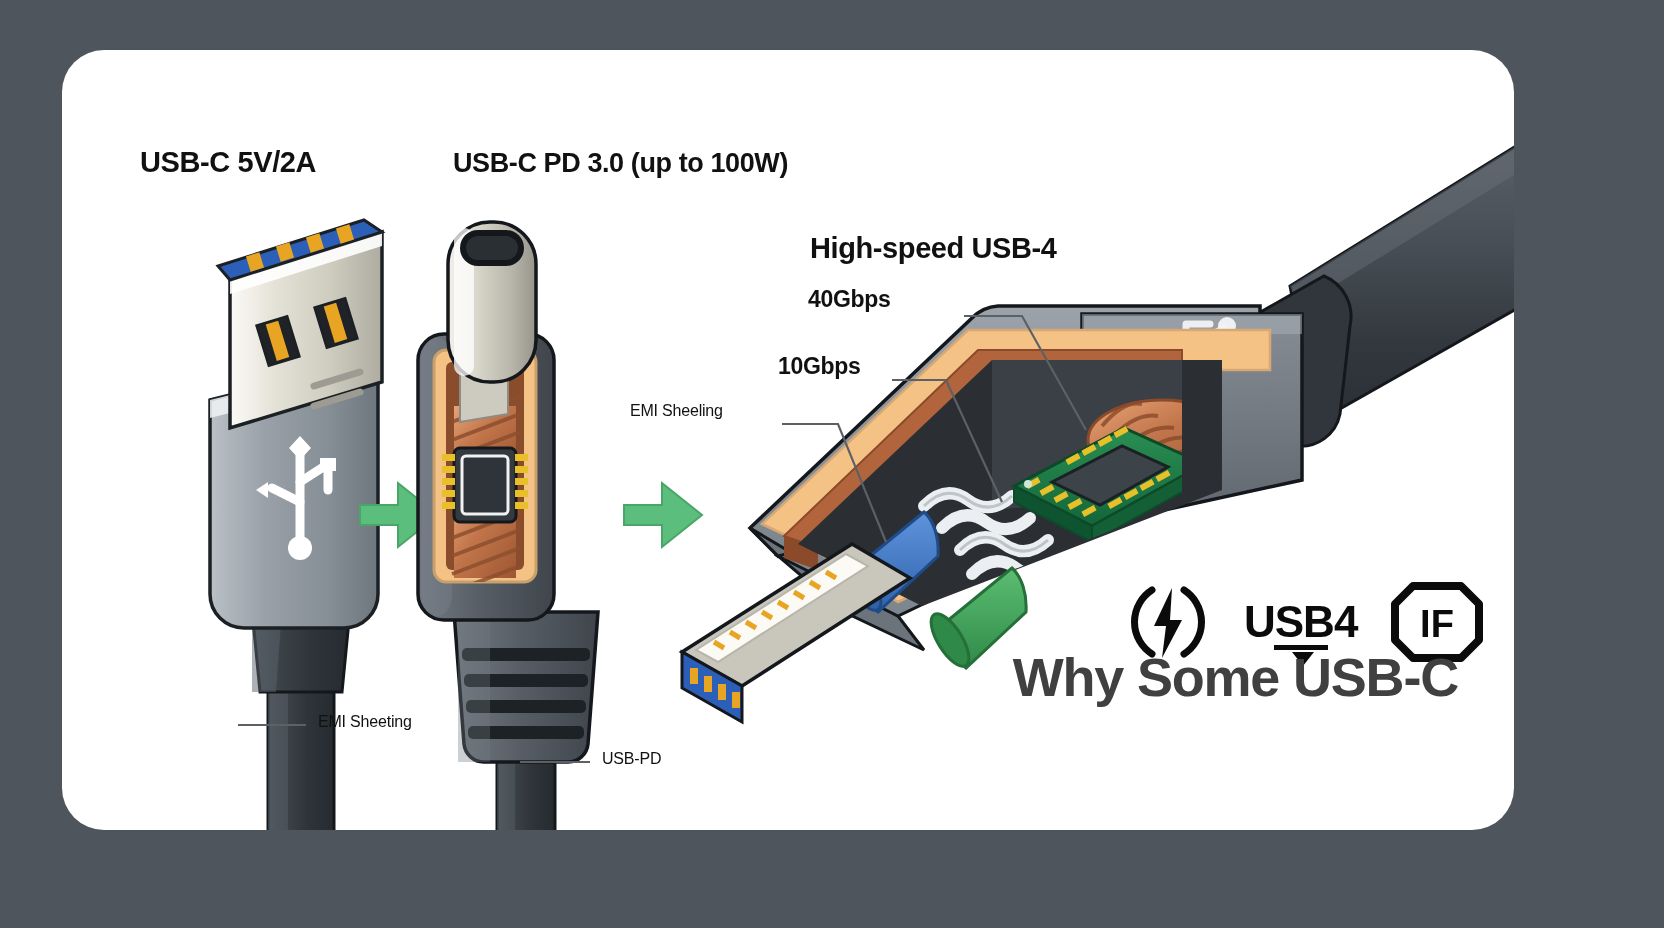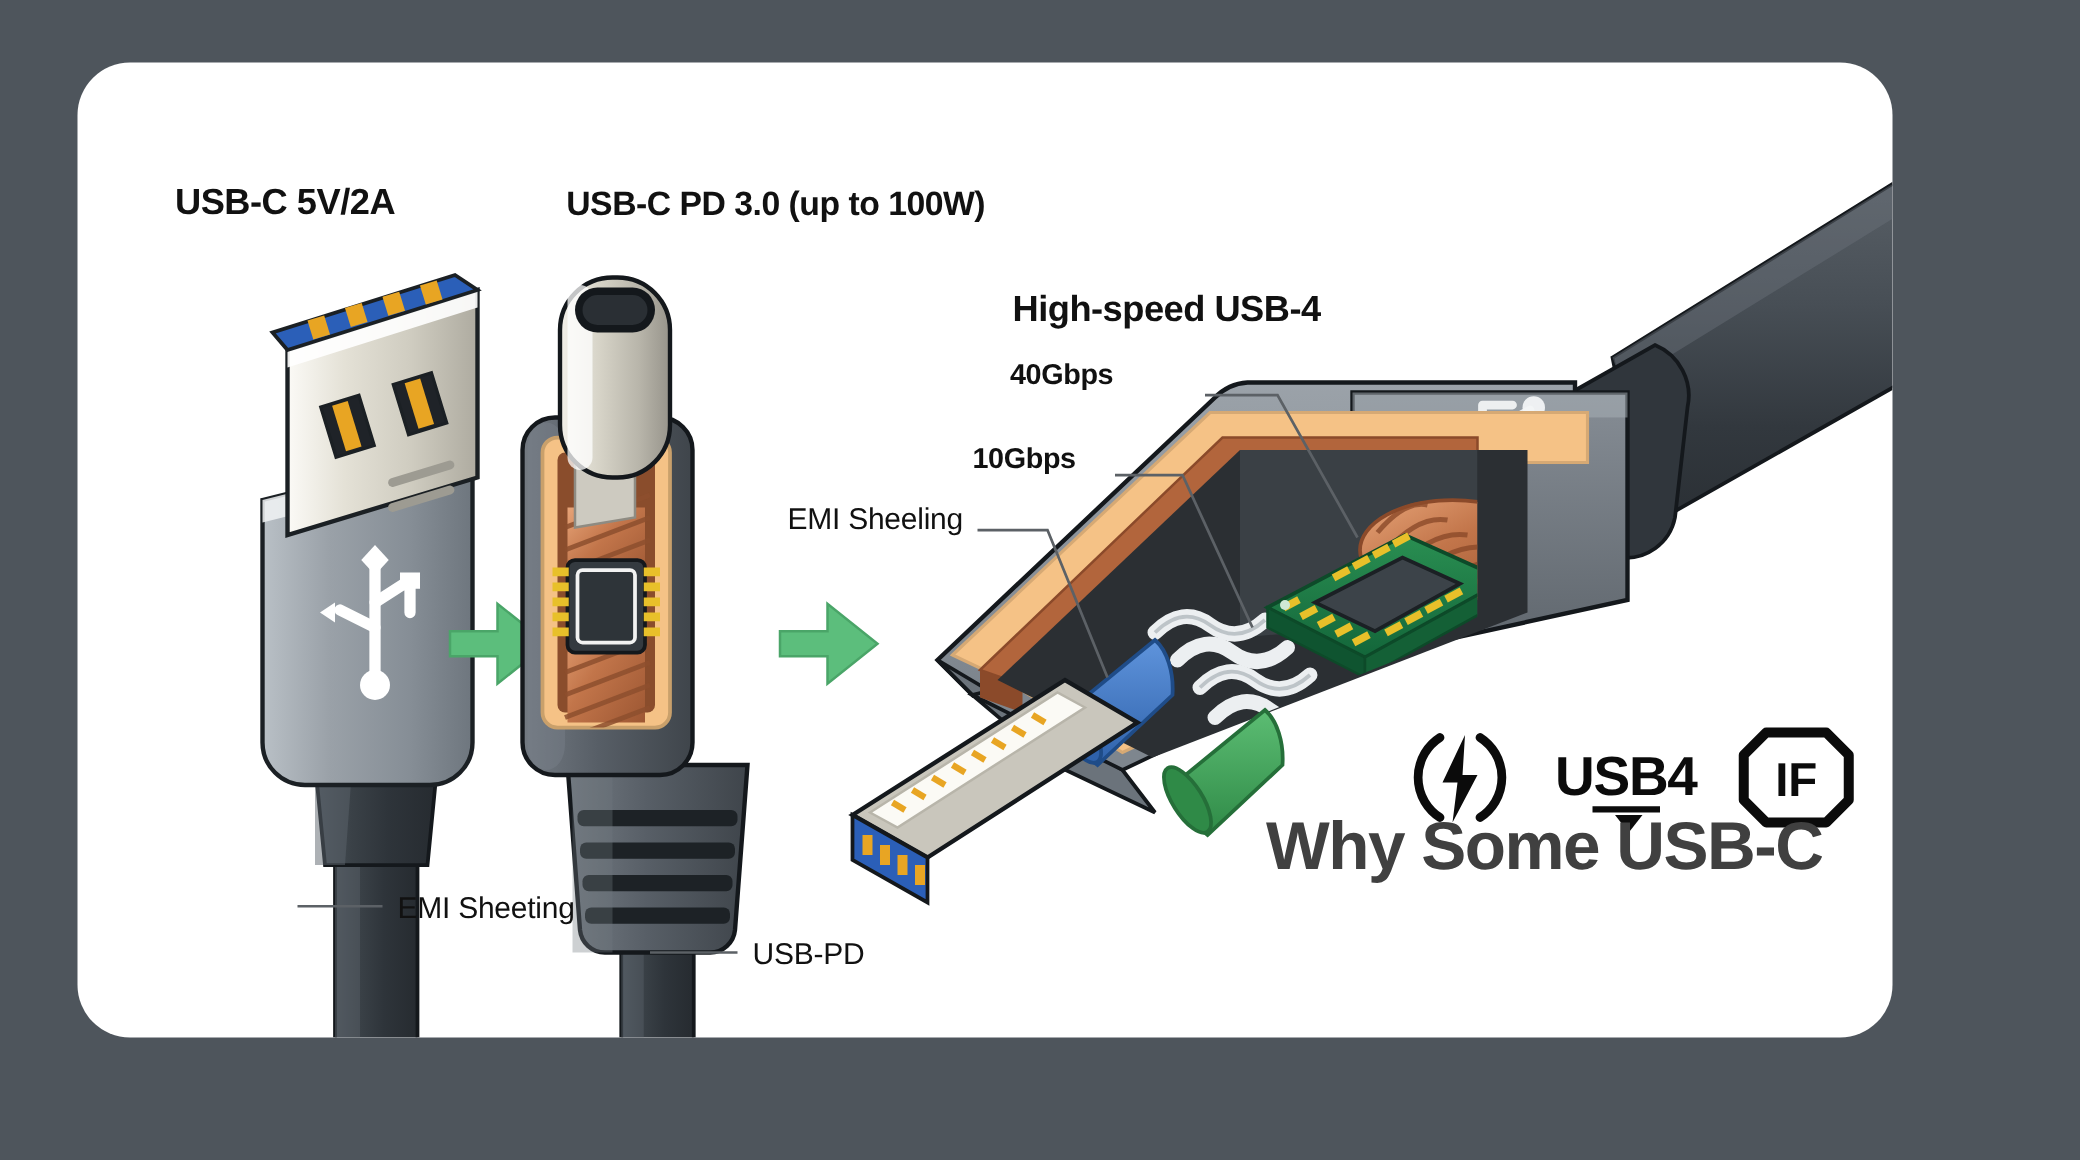--- a/index.html
+++ b/index.html
@@ -13,21 +13,21 @@
   #card{
     position:absolute;left:62px;top:50px;
     width:1452px;height:780px;
     background:#ffffff;border-radius:42px;overflow:hidden;
   }
   .abs{position:absolute;}
   .lbl{color:#111;white-space:nowrap;}
   .hdr{font-weight:bold;font-size:29px;letter-spacing:-0.4px;}
   .hdr2{font-weight:bold;font-size:27px;letter-spacing:-0.4px;}
   .callout{font-weight:bold;font-size:23px;letter-spacing:-0.3px;}
-  .small{font-weight:normal;font-size:24px;letter-spacing:-0.2px;}
+  .small{font-weight:normal;font-size:16px;letter-spacing:-0.2px;}
   .leader{position:absolute;background:#5c6166;height:2px;}
   .headline{
     position:absolute;right:56px;
     font-weight:bold;font-size:54px;line-height:1.08;
     text-align:right;color:#404040;letter-spacing:-1.2px;
   }
   svg{display:block;overflow:visible;}
 </style>
 </head>
 <body>

